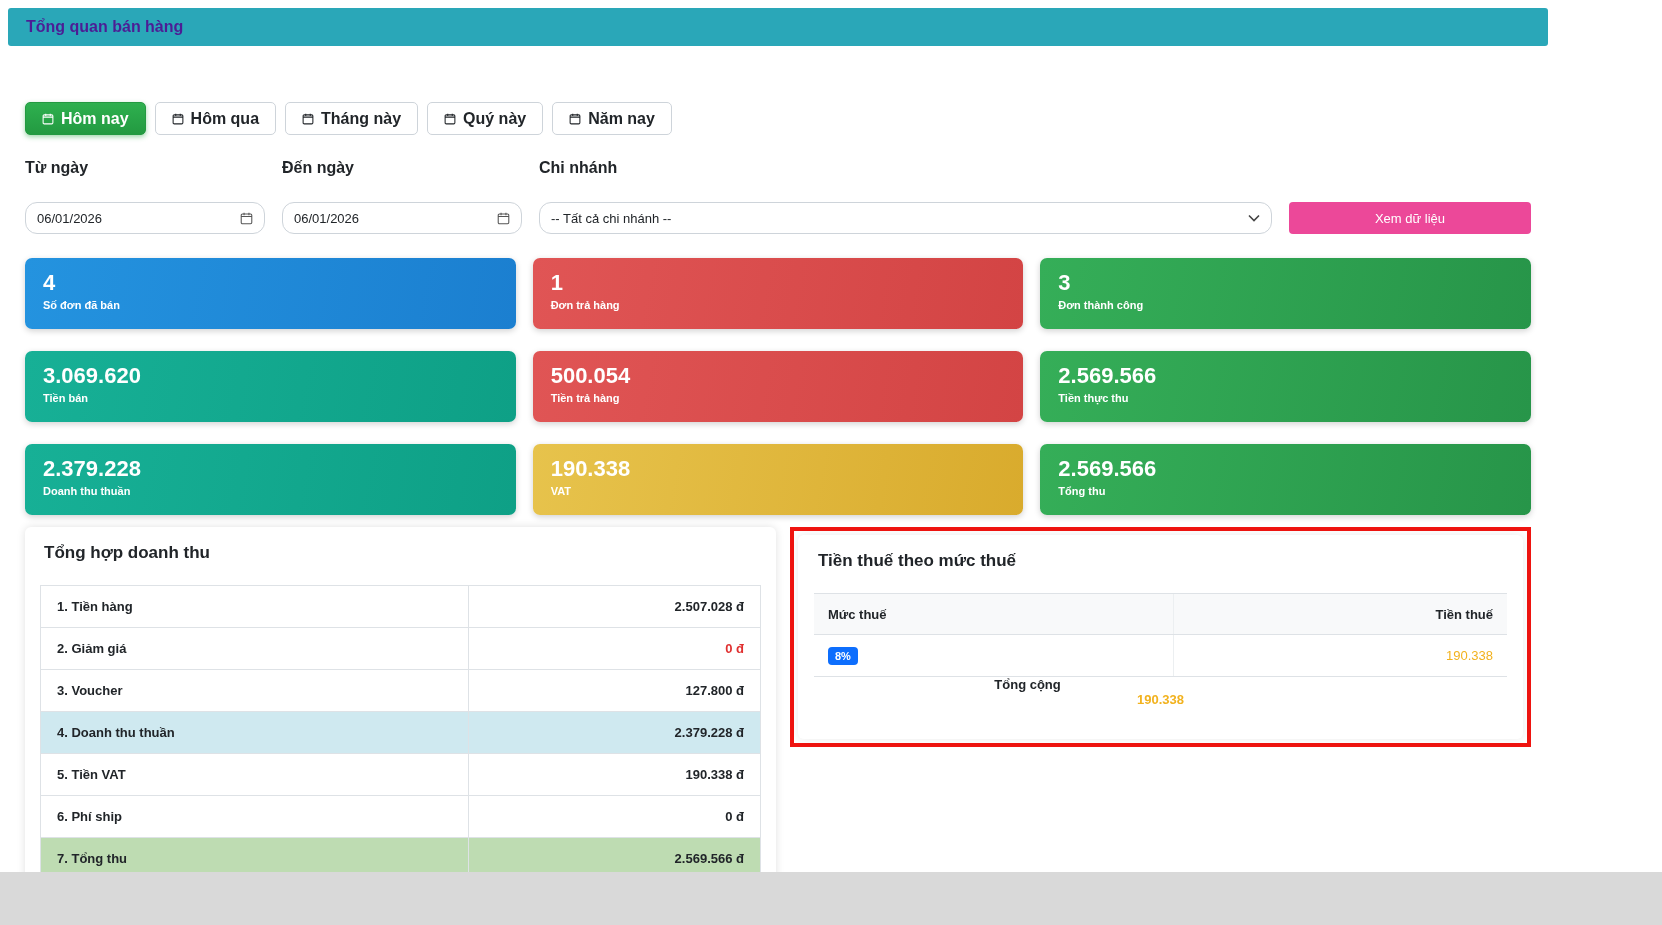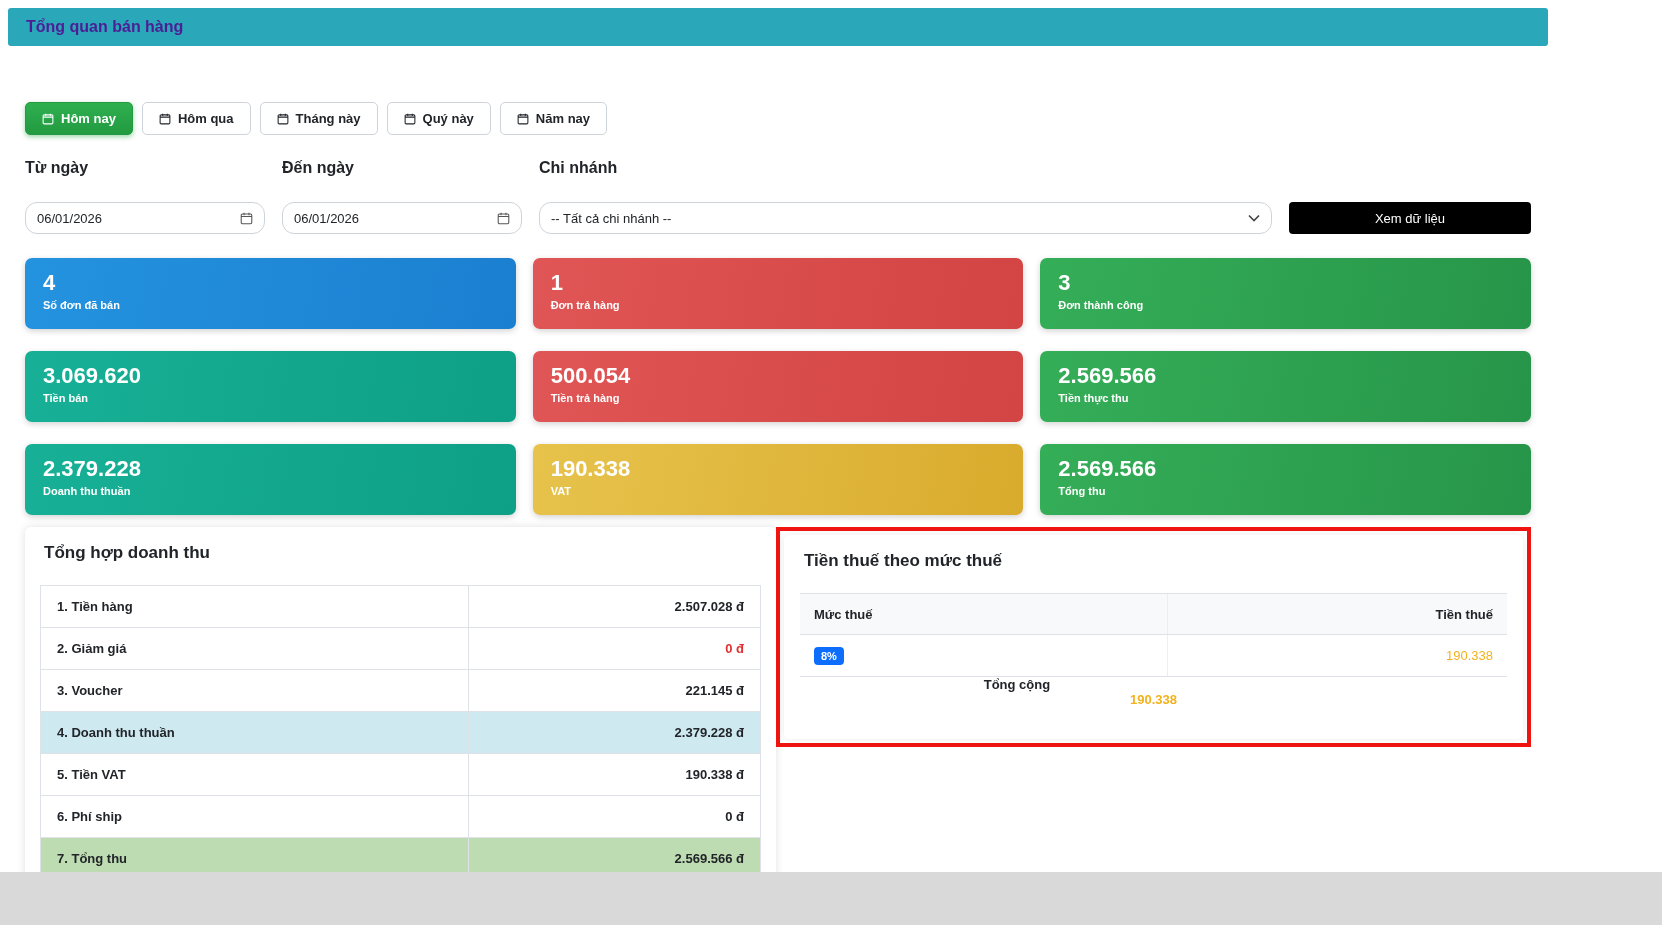--- a/index.html
+++ b/index.html
@@ -16,38 +16,38 @@
   }
 
   .content { padding: 0 17px; }
 
   
   .quick-filters { margin-top: 56px; display: flex; gap: 9px; }
   .qf-btn {
     display: inline-flex; align-items: center; gap: 7px;
     height: 33px; padding: 0 16px; border-radius: 5px;
     background: #fff; border: 1px solid #ced4da; color: #212529;
-    font-family: "Liberation Sans", sans-serif; font-size: 13px; font-weight: bold; cursor: pointer;
+    font-family: "Liberation Sans", sans-serif; font-size: 16px; font-weight: bold; cursor: pointer;
   }
   .qf-btn.active { background: linear-gradient(180deg, #2eb04f, #239a41); border-color: #239a41; color: #fff; box-shadow: 0 2px 5px rgba(40,167,69,.45); }
   .qf-btn svg { display: block; }
 
   
   .form-labels, .form-row {
     display: grid; grid-template-columns: 240px 240px 1fr 242px; gap: 17px;
   }
   .form-labels { margin-top: 24px; margin-bottom: 25px; font-size: 16px; font-weight: bold; }
   .input-box {
     height: 32px; border: 1px solid #ced4da; border-radius: 12px; background: #fff;
     display: flex; align-items: center; justify-content: space-between;
     padding: 0 11px; font-size: 13px; color: #212529; cursor: pointer;
   }
   .input-box .icn { color: #555; display: flex; align-items: center; }
   .view-btn {
-    height: 32px; border: none; border-radius: 4px; background: #000000; color: #fff;
+    height: 32px; border: none; border-radius: 4px; background: #ec4899; color: #fff;
     font-family: "Liberation Sans", sans-serif; font-size: 13px; cursor: pointer;
   }
 
   
   .stat-grid {
     margin-top: 24px;
     display: grid; grid-template-columns: repeat(3, 1fr); gap: 22px 17px;
   }
   .stat-card {
     height: 71px; border-radius: 7px; color: #fff; padding: 12px 18px 0 18px;
@@ -72,21 +72,21 @@
 
   .rev-table { width: 100%; border-collapse: collapse; margin-top: 22px; font-size: 13px; }
   .rev-table td { border: 1px solid #dee2e6; height: 42px; padding: 0 16px; }
   .rev-table td.lbl { width: 59.5%; font-weight: bold; }
   .rev-table td.val { text-align: right; font-weight: bold; }
   .rev-table td.val.red { color: #e03131; }
   tr.hl-blue td  { background: #cfe9f0; }
   tr.hl-green td { background: #bedcb2; }
 
   .tax-outer {
-    flex: 1;
+    margin-left: 14px; flex: 1;
     border: 4px solid #ef1410; padding: 4px;
   }
   .tax-panel { padding: 14px 16px 20px 16px; box-shadow: 0 0 8px rgba(0,0,0,.08); }
   .tax-table { margin-top: 22px; font-size: 13px; }
   .tax-row { display: flex; height: 42px; align-items: center; border-bottom: 1px solid #dee2e6; }
   .tax-row .c1 { width: 52%; padding: 0 14px; }
   .tax-row .c2 { flex: 1; padding: 0 14px; text-align: right; }
   .tax-head { background: #f8f9fa; font-weight: bold; border-top: 1px solid #dee2e6; }
   .tax-head .c1, .tax-data .c1 { border-right: 1px solid #eceff1; height: 100%; display: flex; align-items: center; }
   .tax-head .c2 { justify-content: flex-end; }
@@ -237,21 +237,21 @@
             <tr>
               <td class="lbl">1. Tiền hàng</td>
               <td class="val">2.507.028 đ</td>
             </tr>
             <tr>
               <td class="lbl">2. Giảm giá</td>
               <td class="val red">0 đ</td>
             </tr>
             <tr>
               <td class="lbl">3. Voucher</td>
-              <td class="val">221.145 đ</td>
+              <td class="val">127.800 đ</td>
             </tr>
             <tr class="hl-blue">
               <td class="lbl">4. Doanh thu thuần</td>
               <td class="val">2.379.228 đ</td>
             </tr>
             <tr>
               <td class="lbl">5. Tiền VAT</td>
               <td class="val">190.338 đ</td>
             </tr>
             <tr>

